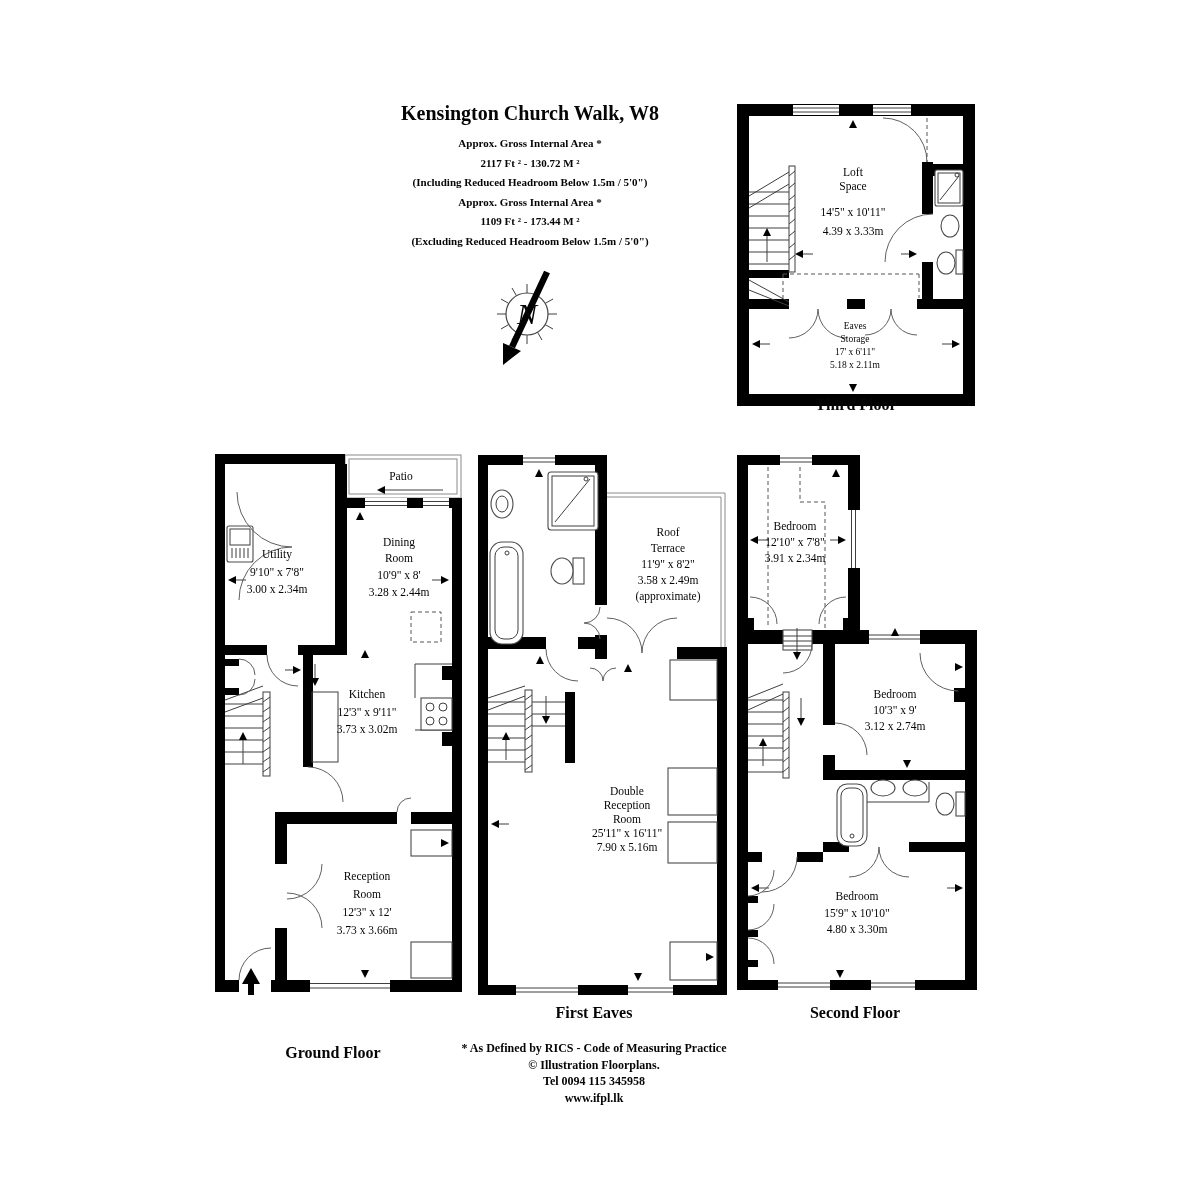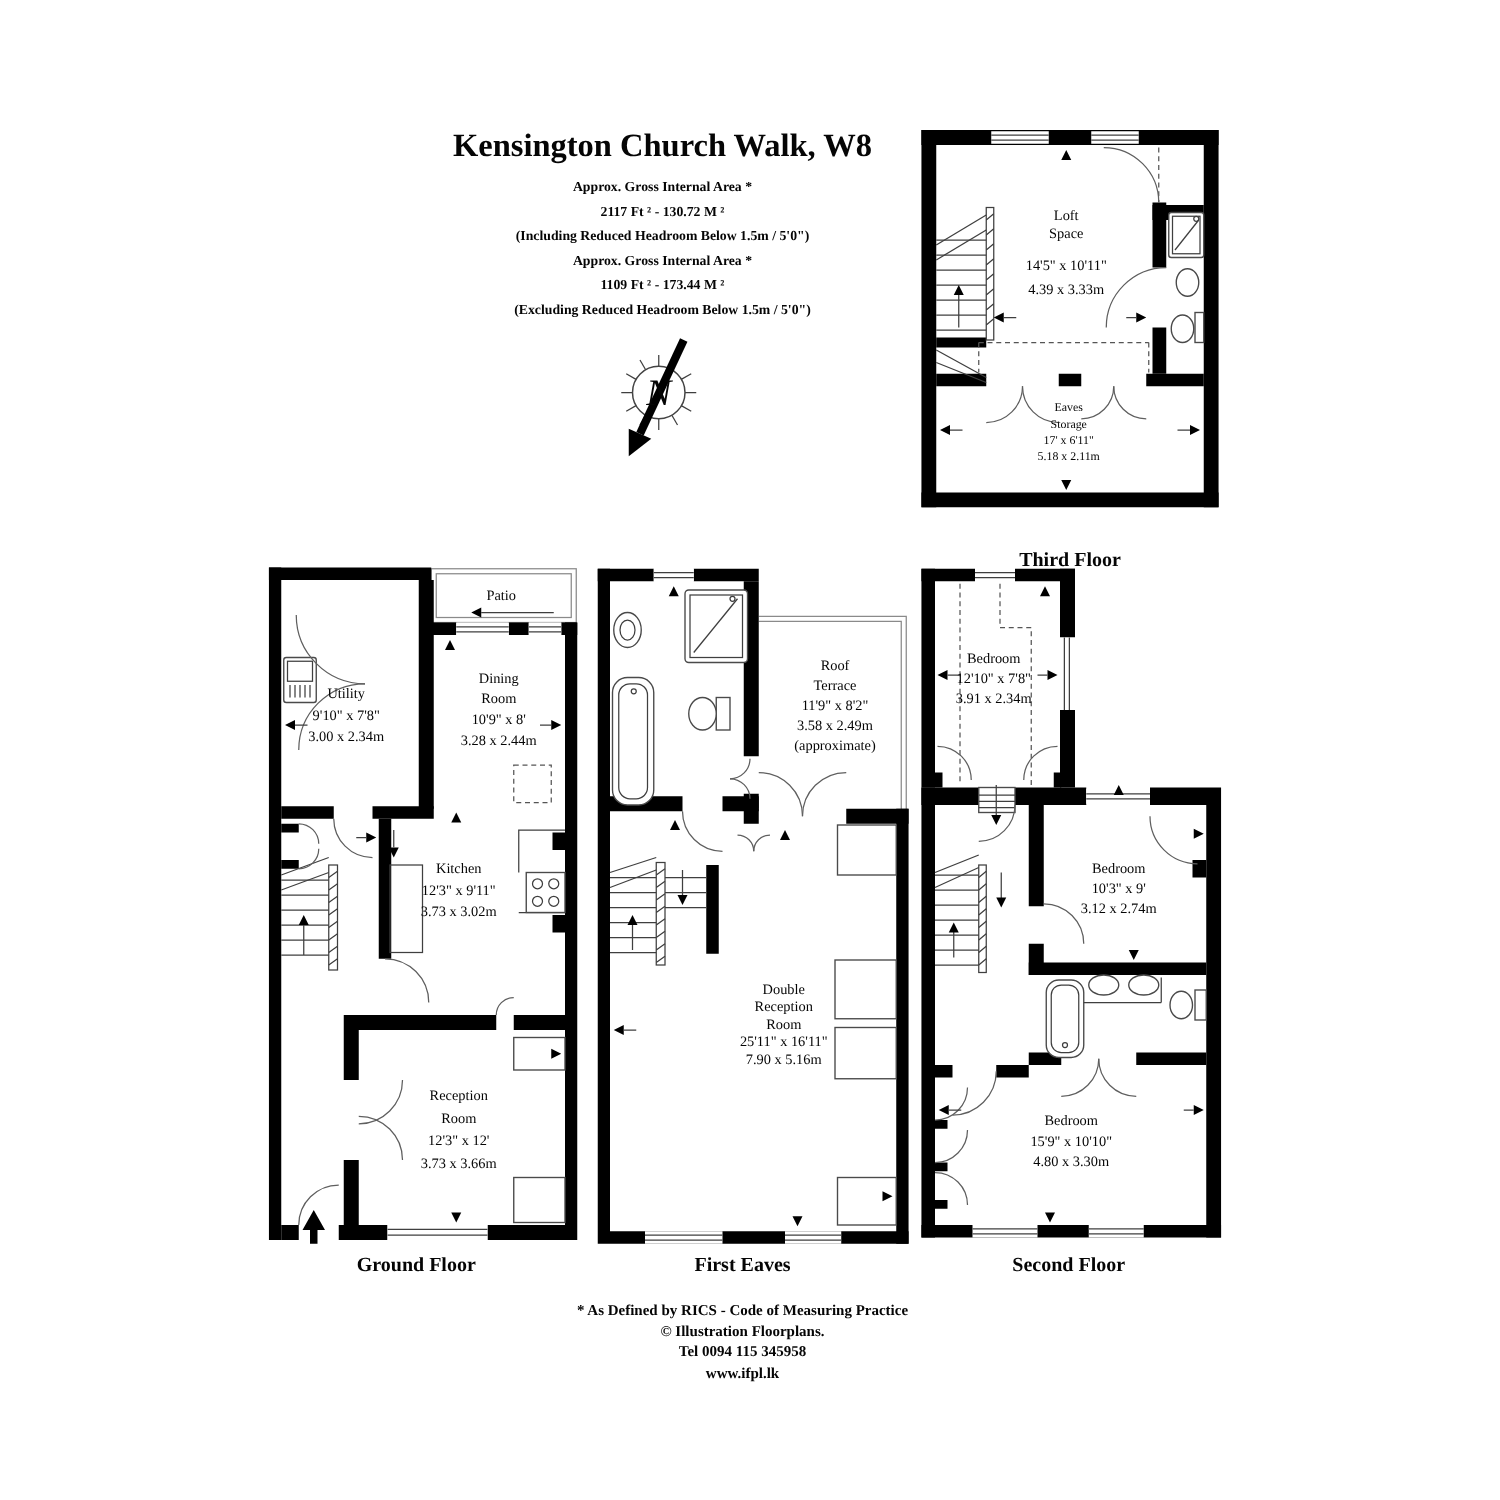--- a/index.html
+++ b/index.html
@@ -1,19 +1,19 @@
 <!DOCTYPE html>
 <html><head>
 <meta charset="utf-8">
 <style>
   html,body{margin:0;padding:0;}
   body{width:1200px;height:1200px;background:#fff;position:relative;font-family:"Liberation Serif",serif;color:#050505;overflow:hidden;}
   .abs{position:absolute;}
   .hdr{left:230px;top:102px;width:600px;text-align:center;}
-  .hdr .title{font-size:26px;font-weight:bold;margin-bottom:9px;}
+  .hdr .title{font-size:20px;font-weight:bold;margin-bottom:9px;}
   .hdr .ln{font-size:11px;font-weight:bold;line-height:19.5px;}
   .flabel{font-size:16px;font-weight:bold;text-align:center;width:200px;}
   .ftr{left:294px;top:1040px;width:600px;text-align:center;}
   .ftr .f1{font-size:15px;font-weight:bold;margin-bottom:3px;}
   .ftr .fs{font-size:12px;font-weight:bold;line-height:16.5px;text-align:center;}
   svg{display:block;}
   .w{fill:#000;}
   .wh{fill:#fff;}
   .n{fill:none;stroke:#3f3f3f;stroke-width:1;}
   .g{fill:none;stroke:#8a8a8a;stroke-width:1;}
@@ -138,21 +138,21 @@
     <text class="t" x="116" y="112">14'5" x 10'11"</text>
     <text class="t" x="116" y="131">4.39 x 3.33m</text>
   </g>
   <g>
     <text class="s" x="118" y="225">Eaves</text>
     <text class="s" x="118" y="238">Storage</text>
     <text class="s" x="118" y="251">17' x 6'11"</text>
     <text class="s" x="118" y="264">5.18 x 2.11m</text>
   </g>
 </svg>
-<div class="abs flabel" style="left:756px;top:440px;">Third Floor</div>
+<div class="abs flabel" style="left:756px;top:396px;">Third Floor</div>
 
 <svg class="abs" style="left:215px;top:452px;" width="247" height="552" viewBox="0 0 247 552">
   <g>
     <rect class="g" x="130" y="3" width="116" height="43"></rect>
     <rect class="g" x="134" y="7" width="108" height="35"></rect>
     <line class="n" x1="170" y1="38" x2="228" y2="38"></line>
       <polygon class="a" points="162,38 170,34 170,42"></polygon>
   </g>
   <g>
     <rect class="w" x="0" y="2" width="10" height="538"></rect>
@@ -269,21 +269,21 @@
     <text class="t" x="152" y="264">12'3" x 9'11"</text>
     <text class="t" x="152" y="281">3.73 x 3.02m</text>
   </g>
   <g>
     <text class="t" x="152" y="428">Reception</text>
     <text class="t" x="152" y="446">Room</text>
     <text class="t" x="152" y="464">12'3" x 12'</text>
     <text class="t" x="152" y="482">3.73 x 3.66m</text>
   </g>
 </svg>
-<div class="abs flabel" style="left:233px;top:1004px;">Ground Floor</div>
+<div class="abs flabel" style="left:233px;top:1044px;">Ground Floor</div>
 
 <svg class="abs" style="left:478px;top:452px;" width="249" height="548" viewBox="0 0 249 548">
   <g>
     <path class="g" d="M129,41 H247 V205 M129,45 H243 V205"></path>
   </g>
   <g>
     <rect class="w" x="0" y="3" width="10" height="540"></rect>
     <rect class="w" x="0" y="3" width="45" height="10"></rect>
     <rect class="w" x="77" y="3" width="52" height="10"></rect>
     <rect class="w" x="117" y="13" width="12" height="140"></rect>

